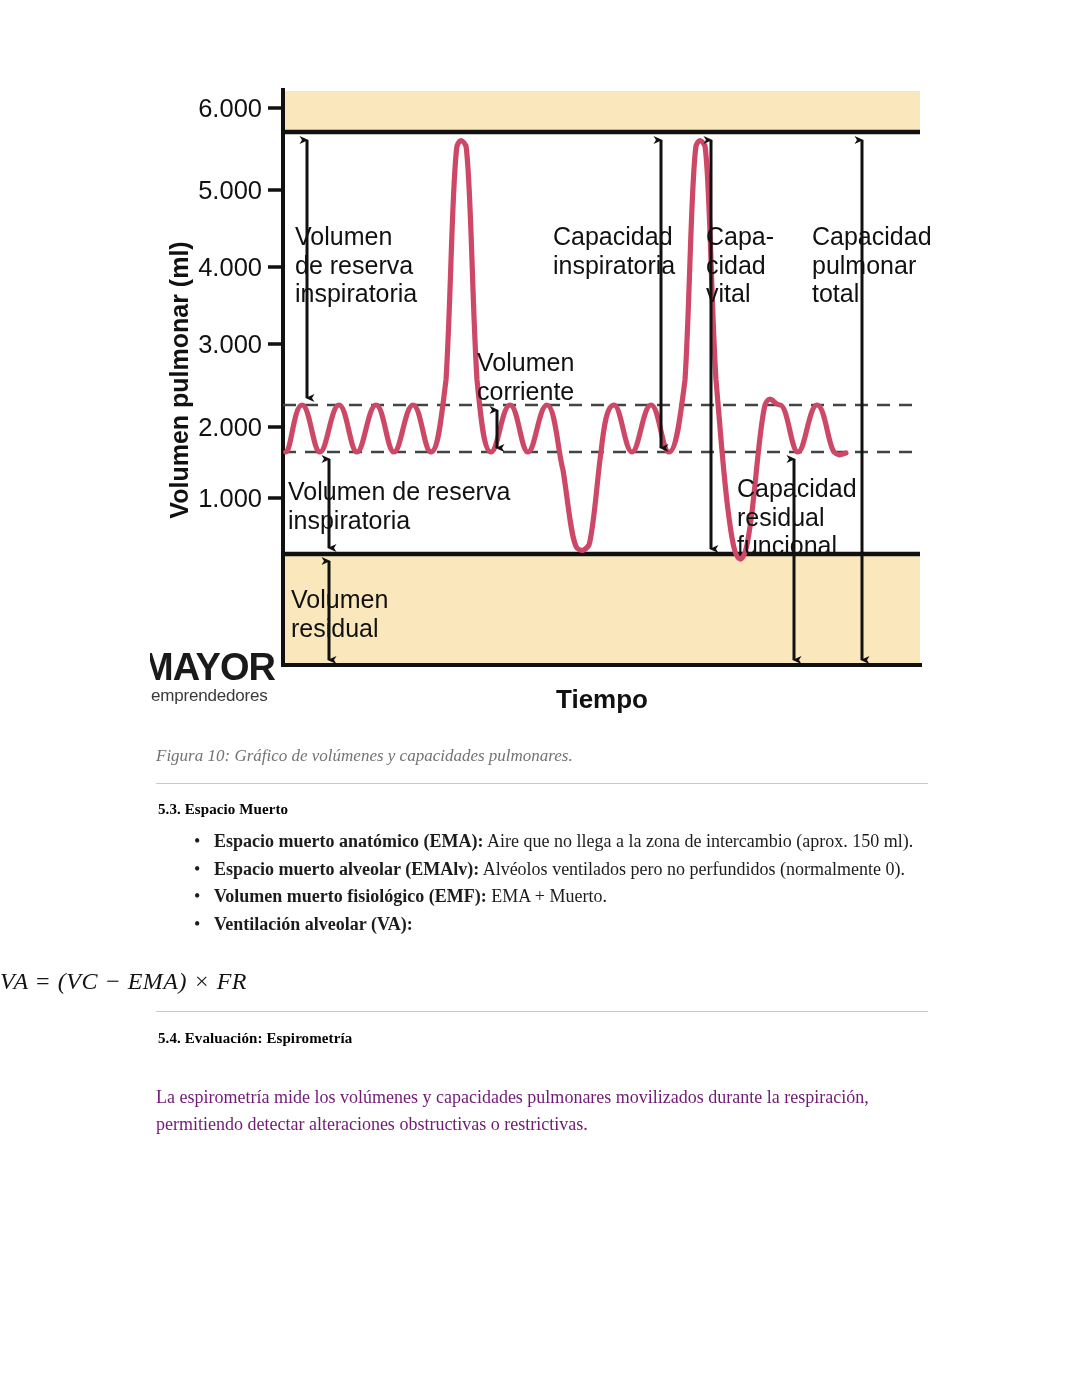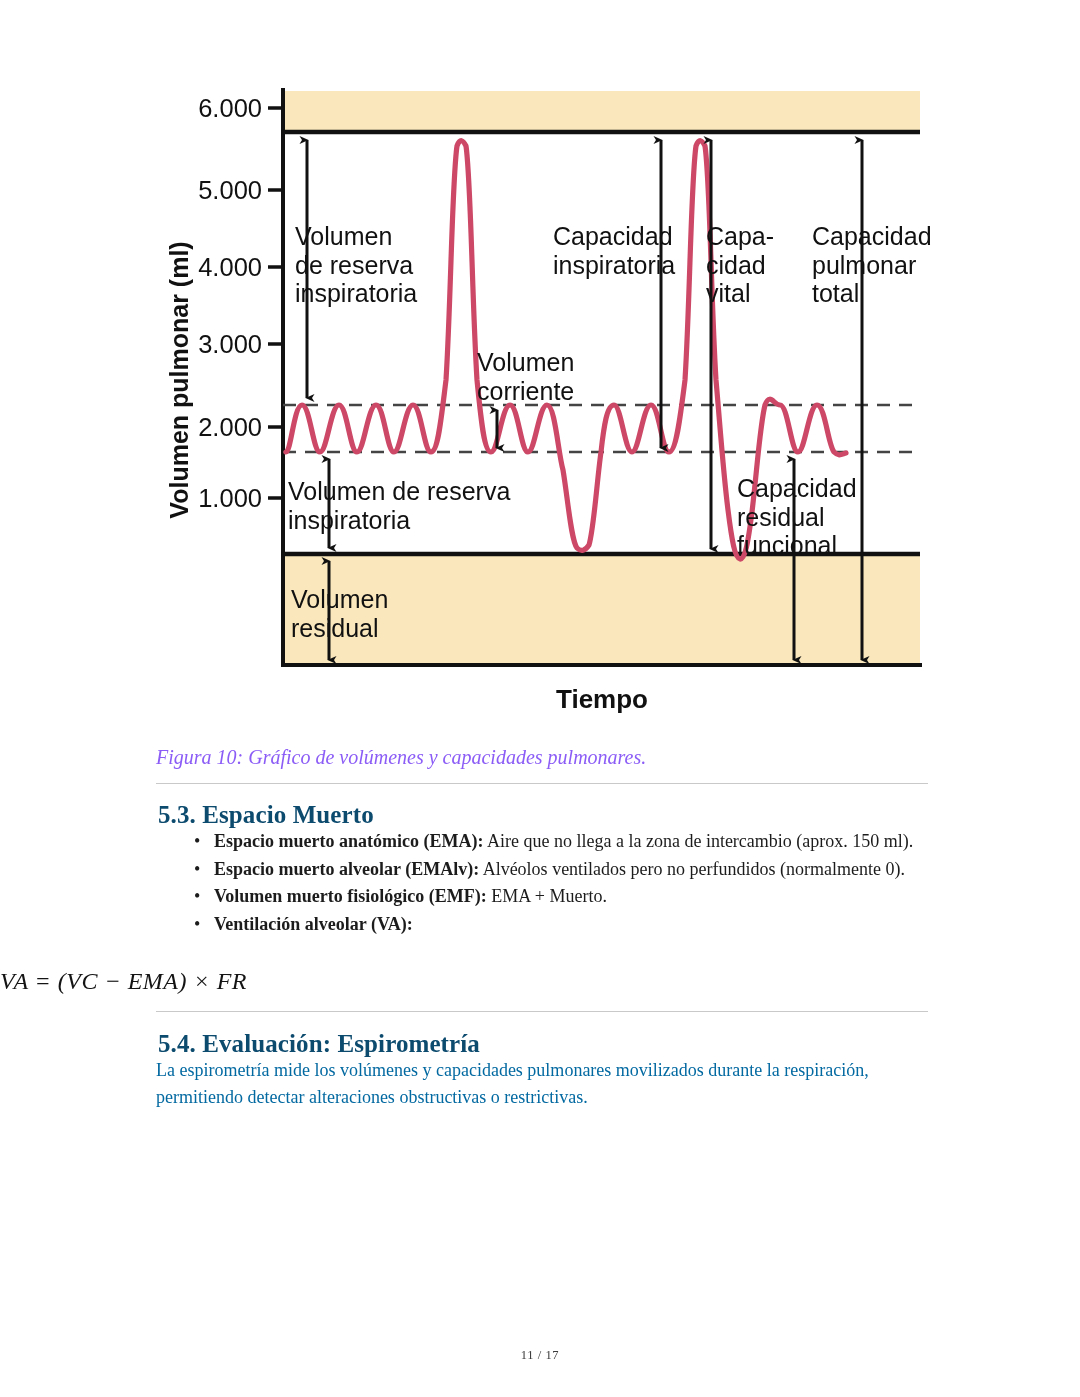--- a/index.html
+++ b/index.html
@@ -13,35 +13,35 @@
   }
   .page{position:relative;width:1080px;height:1397px;}
 
   
   .figure-wrap{position:absolute;left:0;top:0;width:992px;height:725px;}
   .fig-svg{position:absolute;left:0;top:0;}
 
   
   .caption{
     position:absolute;left:156px;top:746px;width:800px;
-    font-style:italic;font-size:20px;color:#8b5cf6;
+    font-style:italic;font-size:17px;color:#737373;
     font-family:"Liberation Serif", serif;
   }
 
   .rule{
     position:absolute;left:156px;width:772px;height:1px;
     background:#c9c9c9;
   }
   #rule1{top:783px;}
   #rule2{top:1011px;}
 
   
   .sec-head{
     position:absolute;left:158px;
-    font-weight:bold;font-size:25px;color:#0c4a6e;
+    font-weight:bold;font-size:15px;color:#000000;
     font-family:"Liberation Serif", serif;
     letter-spacing:.1px;
   }
   #head53{top:801px;}
   #head54{top:1030px;}
 
   ul.bullets{
     position:absolute;left:186px;top:828px;width:760px;
     margin:0;padding:0 0 0 28px;list-style:none;
   }
@@ -61,22 +61,22 @@
 
   .formula{
     position:absolute;left:0;top:968px;width:1080px;
     text-align:left;
     font-family:"Liberation Serif", serif;
     font-style:italic;font-size:24px;color:#141414;
     letter-spacing:.5px;
   }
 
   .para{
-    position:absolute;left:156px;top:1057px;width:780px;
-    font-size:18px;line-height:1.52;color:#0369a1;
+    position:absolute;left:156px;top:1084px;width:780px;
+    font-size:18px;line-height:1.52;color:#701a75;
     font-family:"Liberation Serif", serif;
   }
 
   .pagenum{
     position:absolute;left:0;top:1348px;width:1080px;
     text-align:center;font-size:12.5px;color:#3a3a3a;
     font-family:"Liberation Serif", serif;letter-spacing:.6px;
   }
 
   
@@ -227,20 +227,24 @@
       </g>
 
       <line x1="862" y1="140" x2="862" y2="660" stroke="#111" stroke-width="3" marker-start="url(#arrUp)" marker-end="url(#arrDn)"></line>
       <g font-family="Liberation Sans, sans-serif" font-size="25" fill="#111">
         <text x="812" y="245">Capacidad</text>
         <text x="812" y="274">pulmonar</text>
         <text x="812" y="302">total</text>
       </g>
     </svg>
 
+    <div class="wm">
+      <div class="wm-top">MAYOR</div>
+      <div class="wm-sub">emprendedores</div>
+    </div>
   </div>
 
   <div class="caption">Figura 10: Gráfico de volúmenes y capacidades pulmonares.</div>
 
   <div class="rule" id="rule1"></div>
 
   <div class="sec-head" id="head53">5.3. Espacio Muerto</div>
 
   <ul class="bullets">
     <li>
@@ -258,15 +262,14 @@
   </ul>
 
   <div class="formula">VA = (VC − EMA) × FR</div>
 
   <div class="rule" id="rule2"></div>
 
   <div class="sec-head" id="head54">5.4. Evaluación: Espirometría</div>
 
   <div class="para">La espirometría mide los volúmenes y capacidades pulmonares movilizados durante la respiración, permitiendo detectar alteraciones obstructivas o restrictivas.</div>
 
-  <div class="pagenum">11 / 17</div>
 
 </div>
 
 </body></html>

